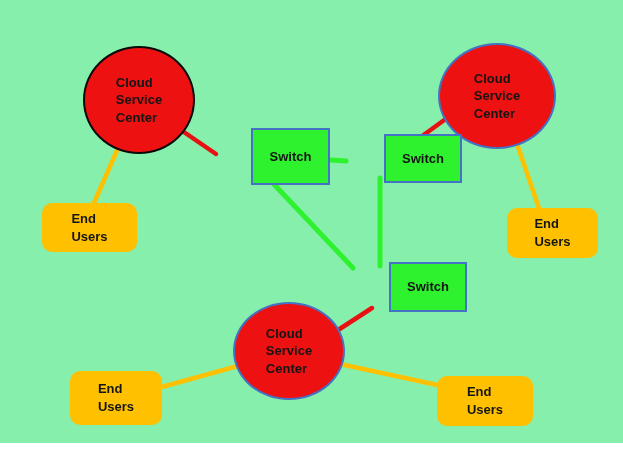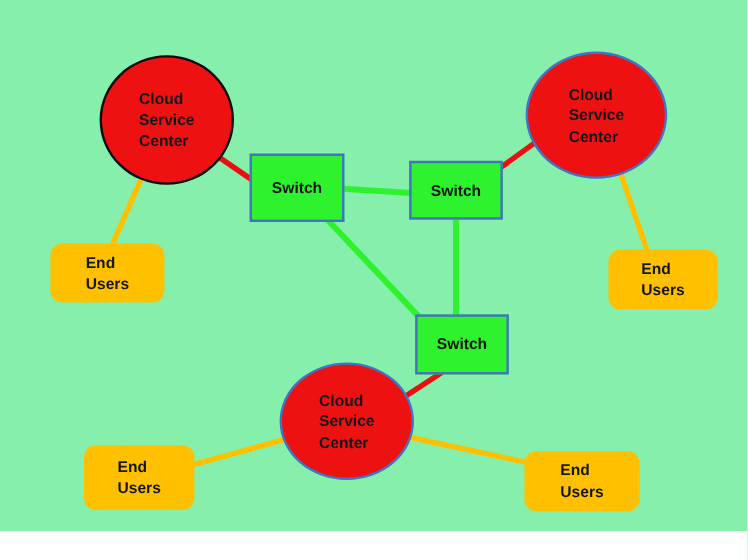--- a/index.html
+++ b/index.html
@@ -36,20 +36,21 @@
     text-align: left;
   }
   .cloud {
     border-radius: 50%;
     border-style: solid;
     border-width: 2.5px;
   }
   .switch {
     border-style: solid;
     border-width: 2px;
+    margin-left: 43px;
   }
   .switch .label {
     text-align: center;
   }
   .endusers {
     border-radius: 10px;
     align-items: center;
   }
 </style>
 </head>

